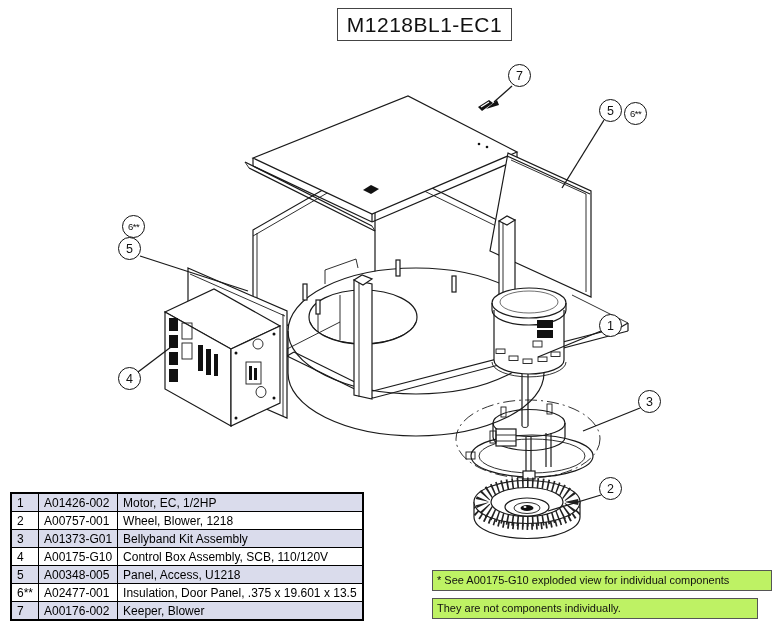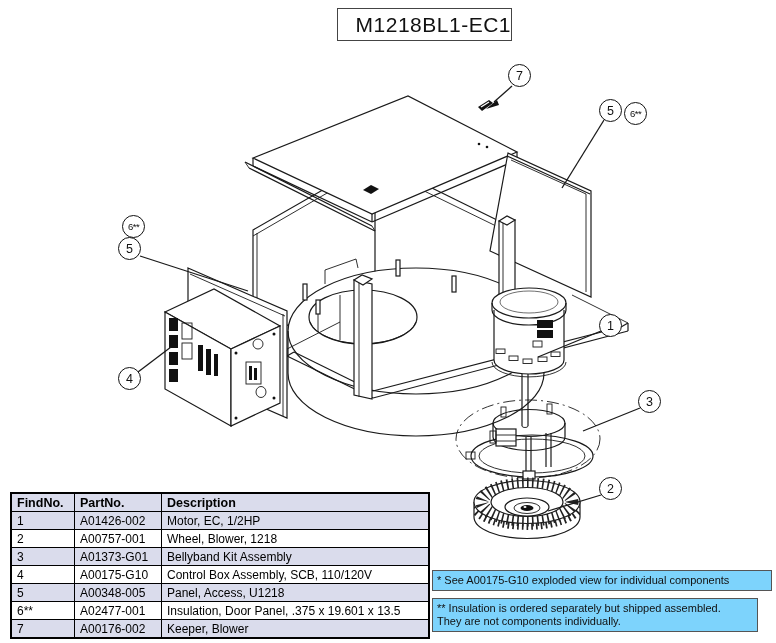--- a/index.html
+++ b/index.html
@@ -1,38 +1,38 @@
 <!DOCTYPE html>
 <html><head>
 <meta charset="utf-8">
 <style>
   html,body{margin:0;padding:0;}
   body{width:776px;height:643px;background:#ffffff;font-family:"Liberation Sans",sans-serif;position:relative;overflow:hidden;}
   .page{position:absolute;inset:0;background:#fff;}
   .title-box{position:absolute;left:337px;top:8px;width:173px;height:31px;border:1px solid #444;
-             display:flex;align-items:center;justify-content:flex-end;font-size:21px;color:#111;letter-spacing:0.5px;}
+             display:flex;align-items:center;justify-content:center;font-size:21px;color:#111;letter-spacing:0.5px;}
   svg.diagram{position:absolute;left:0;top:0;}
   svg .ln{fill:none;stroke:#1a1a1a;stroke-width:1.2;}
   svg .thin{fill:none;stroke:#1a1a1a;stroke-width:0.9;}
   svg .wf{fill:#ffffff;stroke:#1a1a1a;stroke-width:1.2;}
   svg .blk{fill:#111111;stroke:none;}
   .callout{position:absolute;width:23px;height:23px;border:1.7px solid #111;border-radius:50%;background:#fff;
            box-sizing:border-box;display:flex;align-items:center;justify-content:center;
            font-size:12.5px;color:#111;z-index:5;}
   .callout.small{font-size:9.5px;letter-spacing:-0.5px;}
   table.parts{position:absolute;left:10px;top:492px;border-collapse:collapse;z-index:6;background:#fff;
               font-size:12px;color:#000;border:2px solid #000;}
   table.parts td,table.parts th{border:1px solid #000;padding:0 5px;height:17px;text-align:left;white-space:nowrap;}
   table.parts th{font-weight:bold;font-size:12.5px;}
   .col-find{width:52px;}
   .col-part{width:76px;}
   .col-desc{width:256px;}
   tr.shade{background:#dadcec;}
   .note{position:absolute;border:1px solid #555;font-size:11px;line-height:13px;color:#111;
-        padding:3px 4px;background:#7dd3fc;z-index:6;}
+        padding:3px 4px;background:#bef264;z-index:6;}
   .note1{left:432px;top:570px;width:330px;}
   .note2{left:432px;top:598px;width:316px;}
 </style>
 </head>
 <body>
 
 <div class="page">
 
   <div class="title-box">
     <span>M1218BL1-EC1</span>
@@ -240,25 +240,20 @@
     </div>
   <div class="callout" style="left:638px;top:390px;">
       <span>3</span>
     </div>
   <div class="callout" style="left:599px;top:477px;">
       <span>2</span>
     </div>
 
   <table class="parts">
     <tbody>
-        <tr class="shade">
-      <th class="col-find">FindNo.</th>
-      <th class="col-part">PartNo.</th>
-      <th class="col-desc">Description</th>
-    </tr>
     <tr class="shade">
       <td>1</td>
       <td>A01426-002</td>
       <td>Motor, EC, 1/2HP</td>
     </tr>
     <tr>
       <td>2</td>
       <td>A00757-001</td>
       <td>Wheel, Blower, 1218</td>
     </tr>
@@ -287,17 +282,16 @@
       <td>A00176-002</td>
       <td>Keeper, Blower</td>
     </tr>
   </tbody>
     </table>
 
   <div class="note note1">
     <span>* See A00175-G10 exploded view for individual components</span>
   </div>
   <div class="note note2">
-    <div>** Insulation is ordered separately but shipped assembled.</div>
     <div>They are not components individually.</div>
   </div>
 
 </div>
 
 </body></html>

